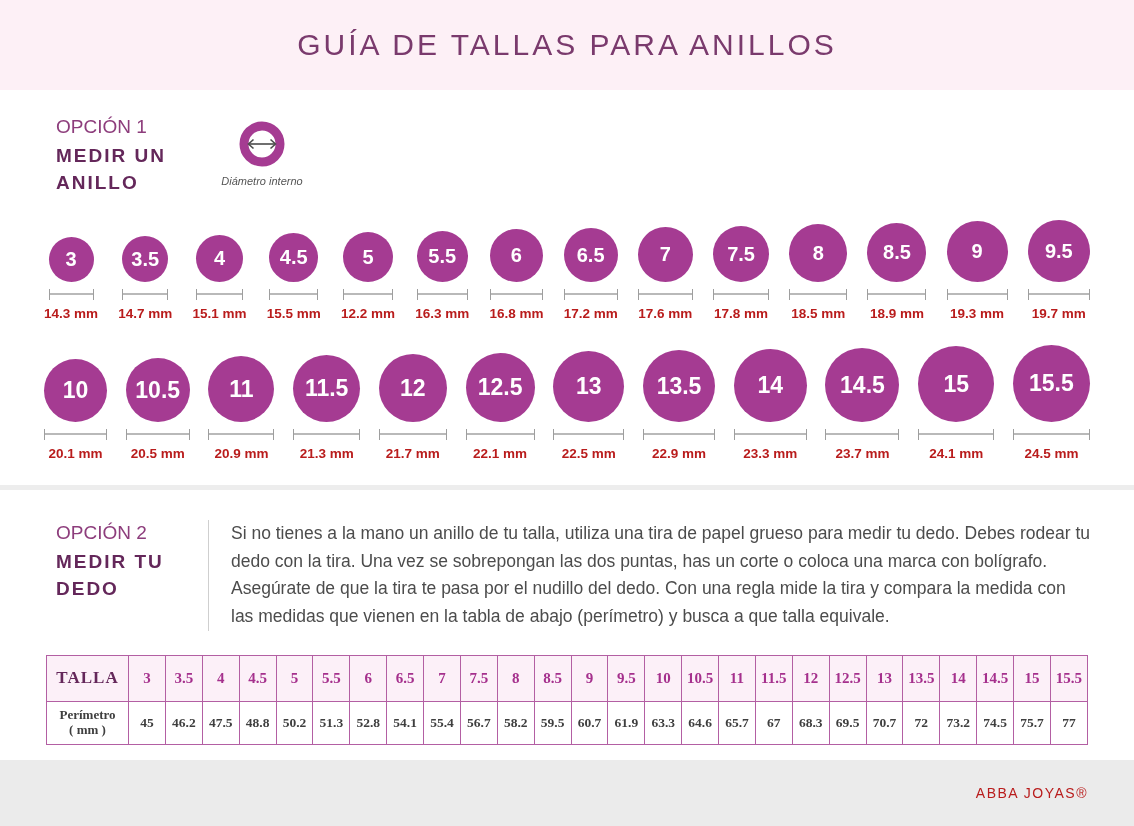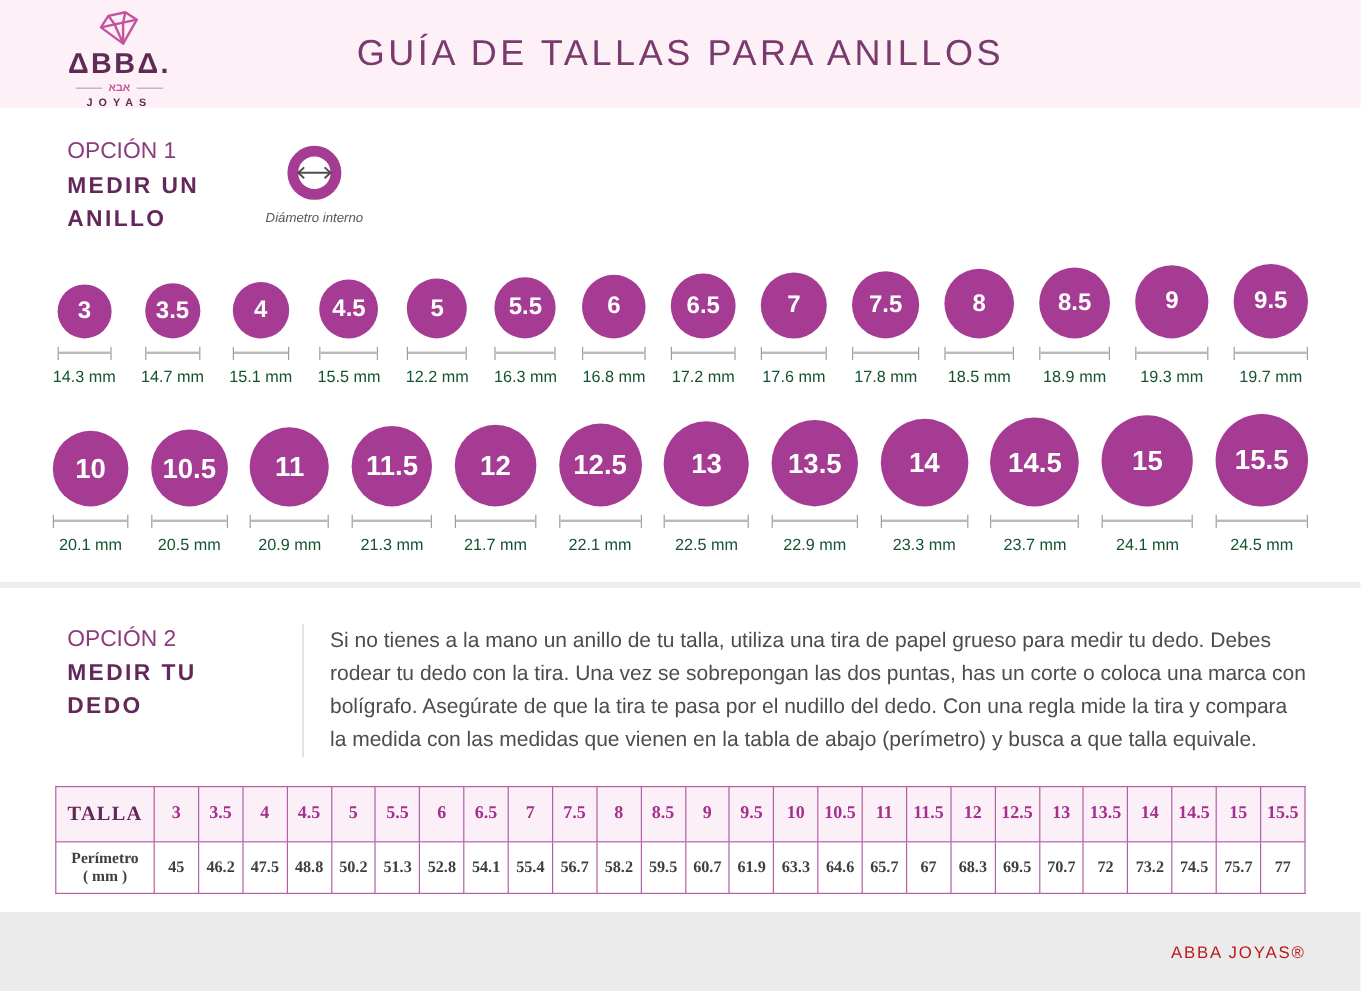--- a/index.html
+++ b/index.html
@@ -31,21 +31,21 @@
   
   .ring-row { display:flex; justify-content:space-between; align-items:flex-end; margin:24px 44px 0 44px; }
   .ring-item { display:flex; flex-direction:column; align-items:center; }
   .circle { background:#a53b92; border-radius:50%; color:#ffffff; font-weight:700;
             display:flex; align-items:center; justify-content:center; }
   .row1 .circle { font-size:20px; }
   .row2 .circle { font-size:23px; }
   .ruler { position:relative; height:11px; margin-top:7px;
            border-left:1.5px solid #9e9e9e; border-right:1.5px solid #9e9e9e; }
   .ruler::after { content:""; position:absolute; left:0; right:0; top:4px; height:2px; background:#b9b9b9; }
-  .mm-label { font-size:13.5px; font-weight:400; color:#14532d; margin-top:6px; white-space:nowrap; }
+  .mm-label { font-size:13.5px; font-weight:700; color:#b91c1c; margin-top:6px; white-space:nowrap; }
 
   
   .section-divider { height:5px; background:#ededed; margin-top:24px; }
 
   
   .size-table { width:1042px; margin:24px auto 0 auto; border-collapse:collapse; table-layout:fixed; }
   .size-table td { border:1px solid #b35fa3; text-align:center; vertical-align:middle;font-family:Liberation Serif, serif; }
   .size-table tr:first-child td { background:#fcf0f8; height:46px; }
   .size-table tr:last-child td { background:#ffffff; height:43px; }
   td.th-talla { width:82px; font-size:17px; font-weight:700; color:#64275a; letter-spacing:1px; }
@@ -59,38 +59,20 @@
                  text-align:center; font-size:18px; font-weight:700; font-style:italic; color:#a5308d; }
   .footer-brand { position:absolute; right:46px; top:50%; transform:translateY(-50%);
                   font-size:14px; letter-spacing:1.5px; color:#b91c1c; }
 </style>
 </head>
 <body>
 
 <div class="page">
 
   <div class="header">
-    <div class="brand">
-      <div class="gem">
-        <svg width="36" height="32" viewBox="0 0 40 34">
-          <g fill="none" stroke="#c4529f" stroke-width="2.2" stroke-linejoin="round" transform="rotate(-12 20 17)">
-            <polygon points="12,3 28,3 37,12 20,31 3,12"></polygon>
-            <line x1="3" y1="12" x2="37" y2="12"></line>
-            <polyline points="12,3 16,12 20,31 24,12 28,3"></polyline>
-          </g>
-        </svg>
-      </div>
-      <div class="wordmark">ΔBBΔ.</div>
-      <div class="hebrew-row">
-        <span class="hline"></span>
-        <span class="hebrew">אבא</span>
-        <span class="hline"></span>
-      </div>
-      <div class="brand-sub">JOYAS</div>
-    </div>
     <div class="page-title">GUÍA DE TALLAS PARA ANILLOS</div>
   </div>
 
   <div class="option">
     <div class="option-label">
       <div class="kicker">OPCIÓN 1</div>
       <div class="opt-heading">MEDIR UN ANILLO</div>
     </div>
     <div class="diagram">
       <span>
@@ -314,21 +296,21 @@
         <div class="circle" style="height: 77px; width: 77px;">
           <span>15.5</span>
         </div>
         <div class="ruler" style="width: 77px;"></div>
         <div class="mm-label">24.5 mm</div>
       </div>
     </div>
 
   <div class="section-divider"></div>
 
-  <div class="option" style="margin-top:30px;gap:44px;">
+  <div class="option" style="margin-top:30px;">
     <div class="option-label">
       <div class="kicker">OPCIÓN 2</div>
       <div class="opt-heading">MEDIR TU DEDO</div>
     </div>
     <div class="option-text">Si no tienes a la mano un anillo de tu talla, utiliza una tira de papel grueso para medir tu dedo. Debes rodear tu dedo con la tira. Una vez se sobrepongan las dos puntas, has un corte o coloca una marca con bolígrafo. Asegúrate de que la tira te pasa por el nudillo del dedo. Con una regla mide la tira y compara la medida con las medidas que vienen en la tabla de abajo (perímetro) y busca a que talla equivale.</div>
   </div>
 
   <table class="size-table">
     <tbody>
         <tr>

